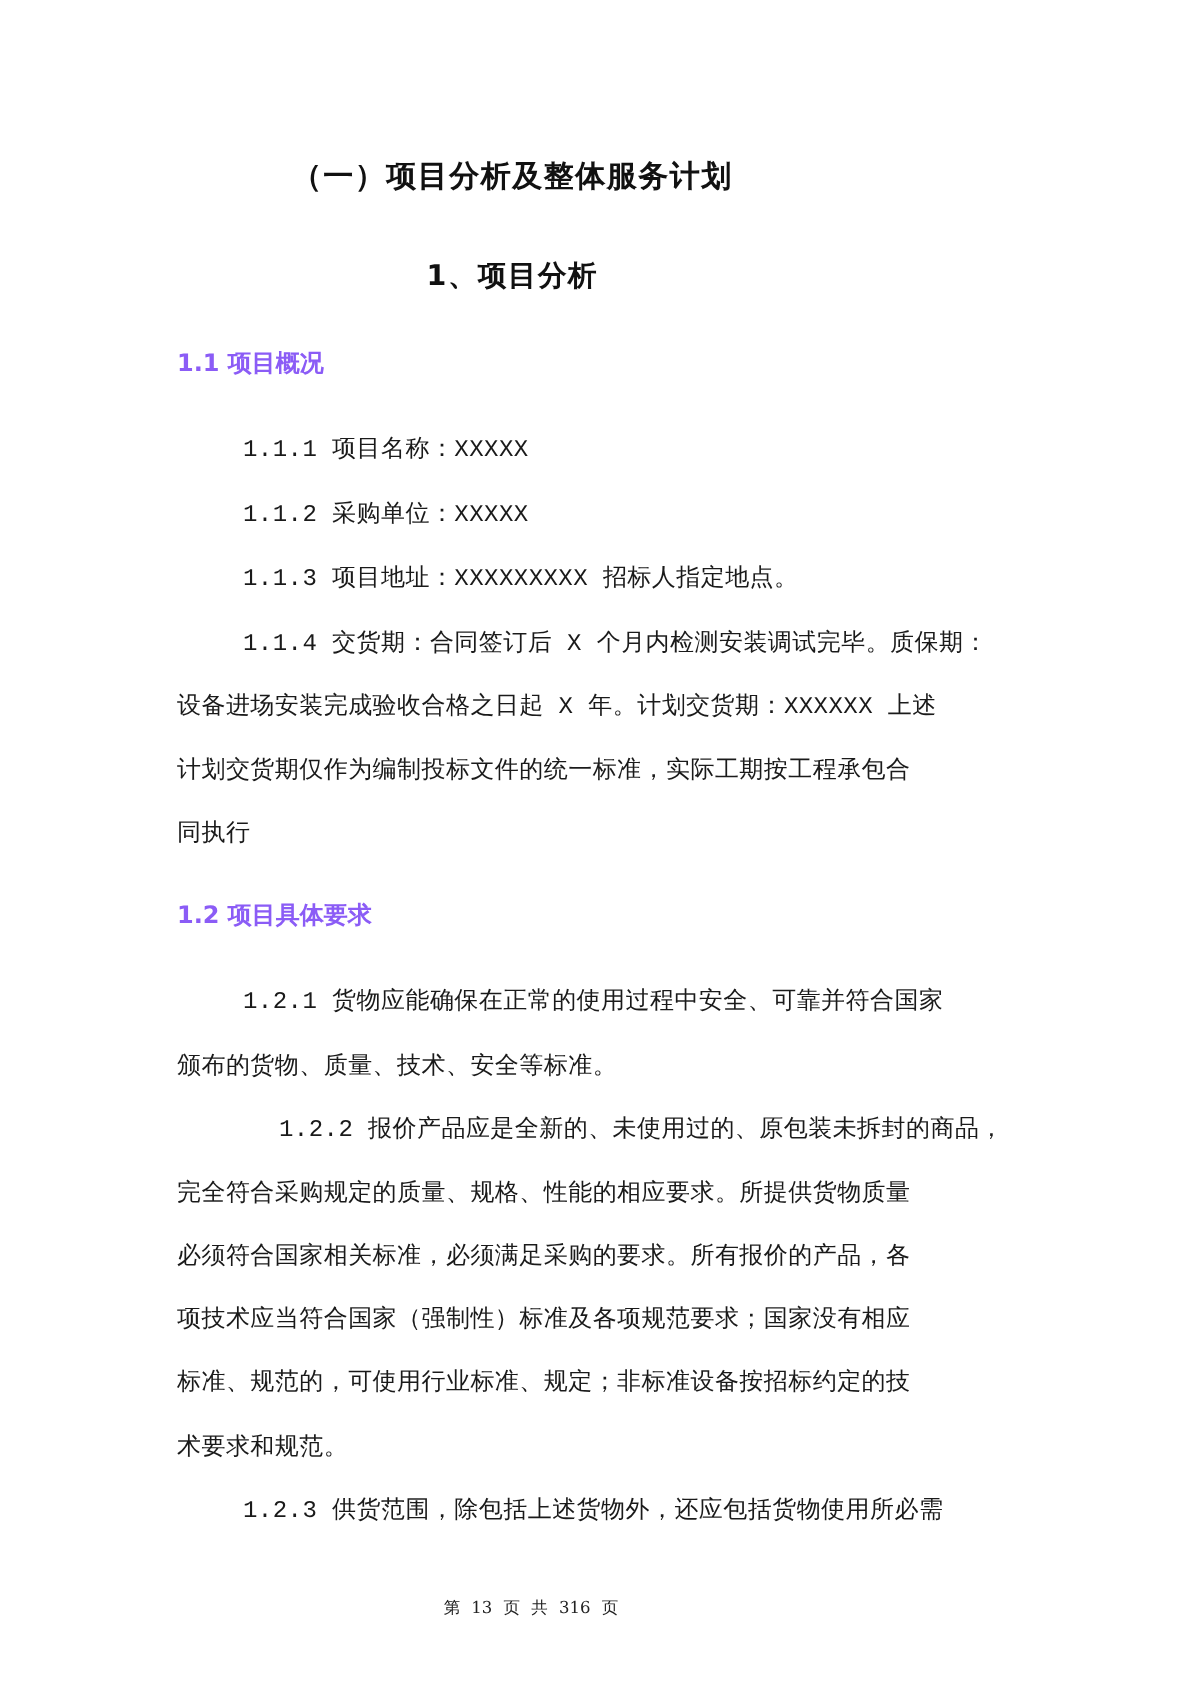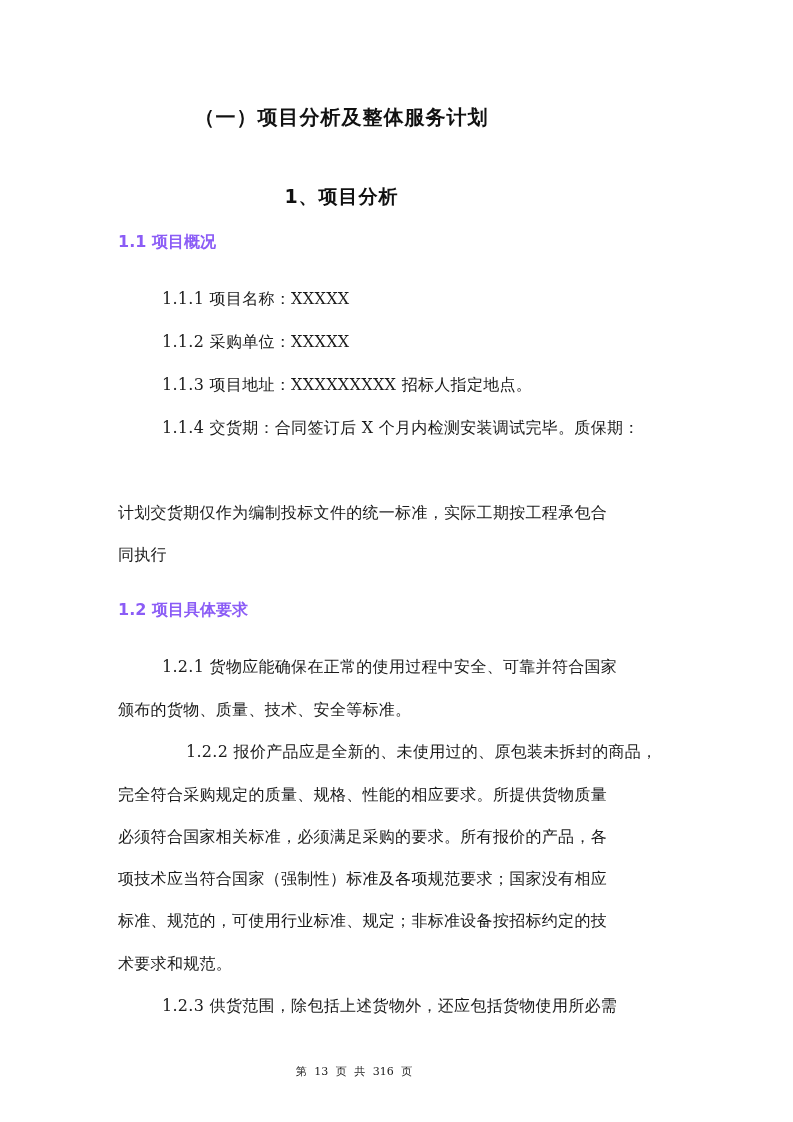--- a/index.html
+++ b/index.html
@@ -2,43 +2,44 @@
 <html><head>
 <meta charset="utf-8">
 <style>
   html, body { margin:0; padding:0; background:#ffffff; }
   body { width:793px; height:1122px; position:relative; overflow:hidden;
          font-family:"DejaVu Serif","Liberation Serif",serif; color:#1a1a1a; }
   .page { position:absolute; left:0; top:0; width:793px; height:1122px; }
   .title { position:absolute; left:0; width:683px; text-align:center; font-weight:bold;
            font-family:"DejaVu Sans","Liberation Sans",sans-serif; color:#111; }
   .t1 { top:104px; font-size:20px; letter-spacing:1px; }
-  .t2 { top:171px; font-size:19px; letter-spacing:1px;margin-top:13px; }
+  .t2 { top:171px; font-size:19px; letter-spacing:1px; }
   .h { position:absolute; left:118px; font-weight:bold; font-size:16px;
        font-family:"DejaVu Sans","Liberation Sans",sans-serif; color:#8b5cf6; }
-  .line { position:absolute; font-size:16px; white-space:nowrap; letter-spacing:0.3px; }
+  .line { position:absolute; font-size:16px; white-space:nowrap; letter-spacing:0.3px;font-family:Liberation Mono, monospace; }
   .ind { left:162px; }
   .full { left:118px; }
   .footer { position:absolute; top:1064px; left:0; width:708px; text-align:center;
             font-size:11px; color:#222; word-spacing:4px; }
 </style>
 </head>
 <body>
 
 <div class="page">
   <div class="title t1">（一）项目分析及整体服务计划</div>
   <div class="title t2">1、项目分析</div>
 
   <div class="h" style="top:232px;">1.1 项目概况</div>
 
   <div class="line ind" style="top:289px;">1.1.1 项目名称：XXXXX</div>
   <div class="line ind" style="top:332px;">1.1.2 采购单位：XXXXX</div>
   <div class="line ind" style="top:375px;">1.1.3 项目地址：XXXXXXXXX 招标人指定地点。</div>
 
   <div class="line ind" style="top:418px;">1.1.4 交货期：合同签订后 X 个月内检测安装调试完毕。质保期：</div>
+  <div class="line full" style="top:460px;">设备进场安装完成验收合格之日起 X 年。计划交货期：XXXXXX 上述</div>
   <div class="line full" style="top:503px;text-align:center;">计划交货期仅作为编制投标文件的统一标准，实际工期按工程承包合</div>
   <div class="line full" style="top:545px;">同执行</div>
 
   <div class="h" style="top:600px;">1.2 项目具体要求</div>
 
   <div class="line ind" style="top:657px;">1.2.1 货物应能确保在正常的使用过程中安全、可靠并符合国家</div>
   <div class="line full" style="top:700px;">颁布的货物、质量、技术、安全等标准。</div>
 
   <div class="line ind" style="top:742px;margin-left:24px;">1.2.2 报价产品应是全新的、未使用过的、原包装未拆封的商品，</div>
   <div class="line full" style="top:785px;">完全符合采购规定的质量、规格、性能的相应要求。所提供货物质量</div>

